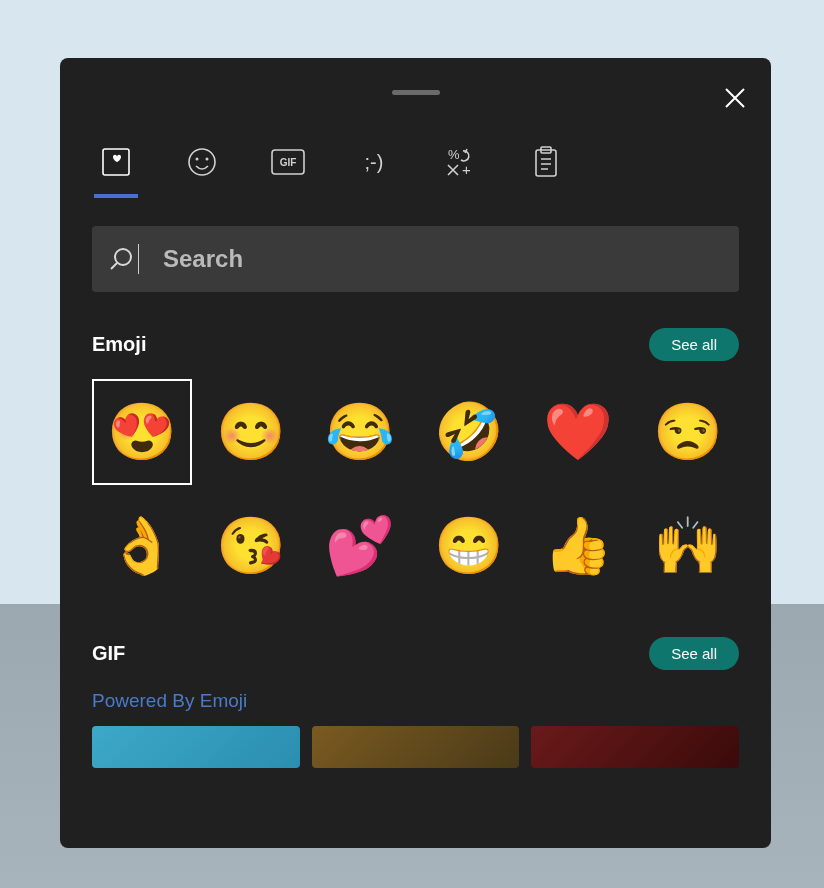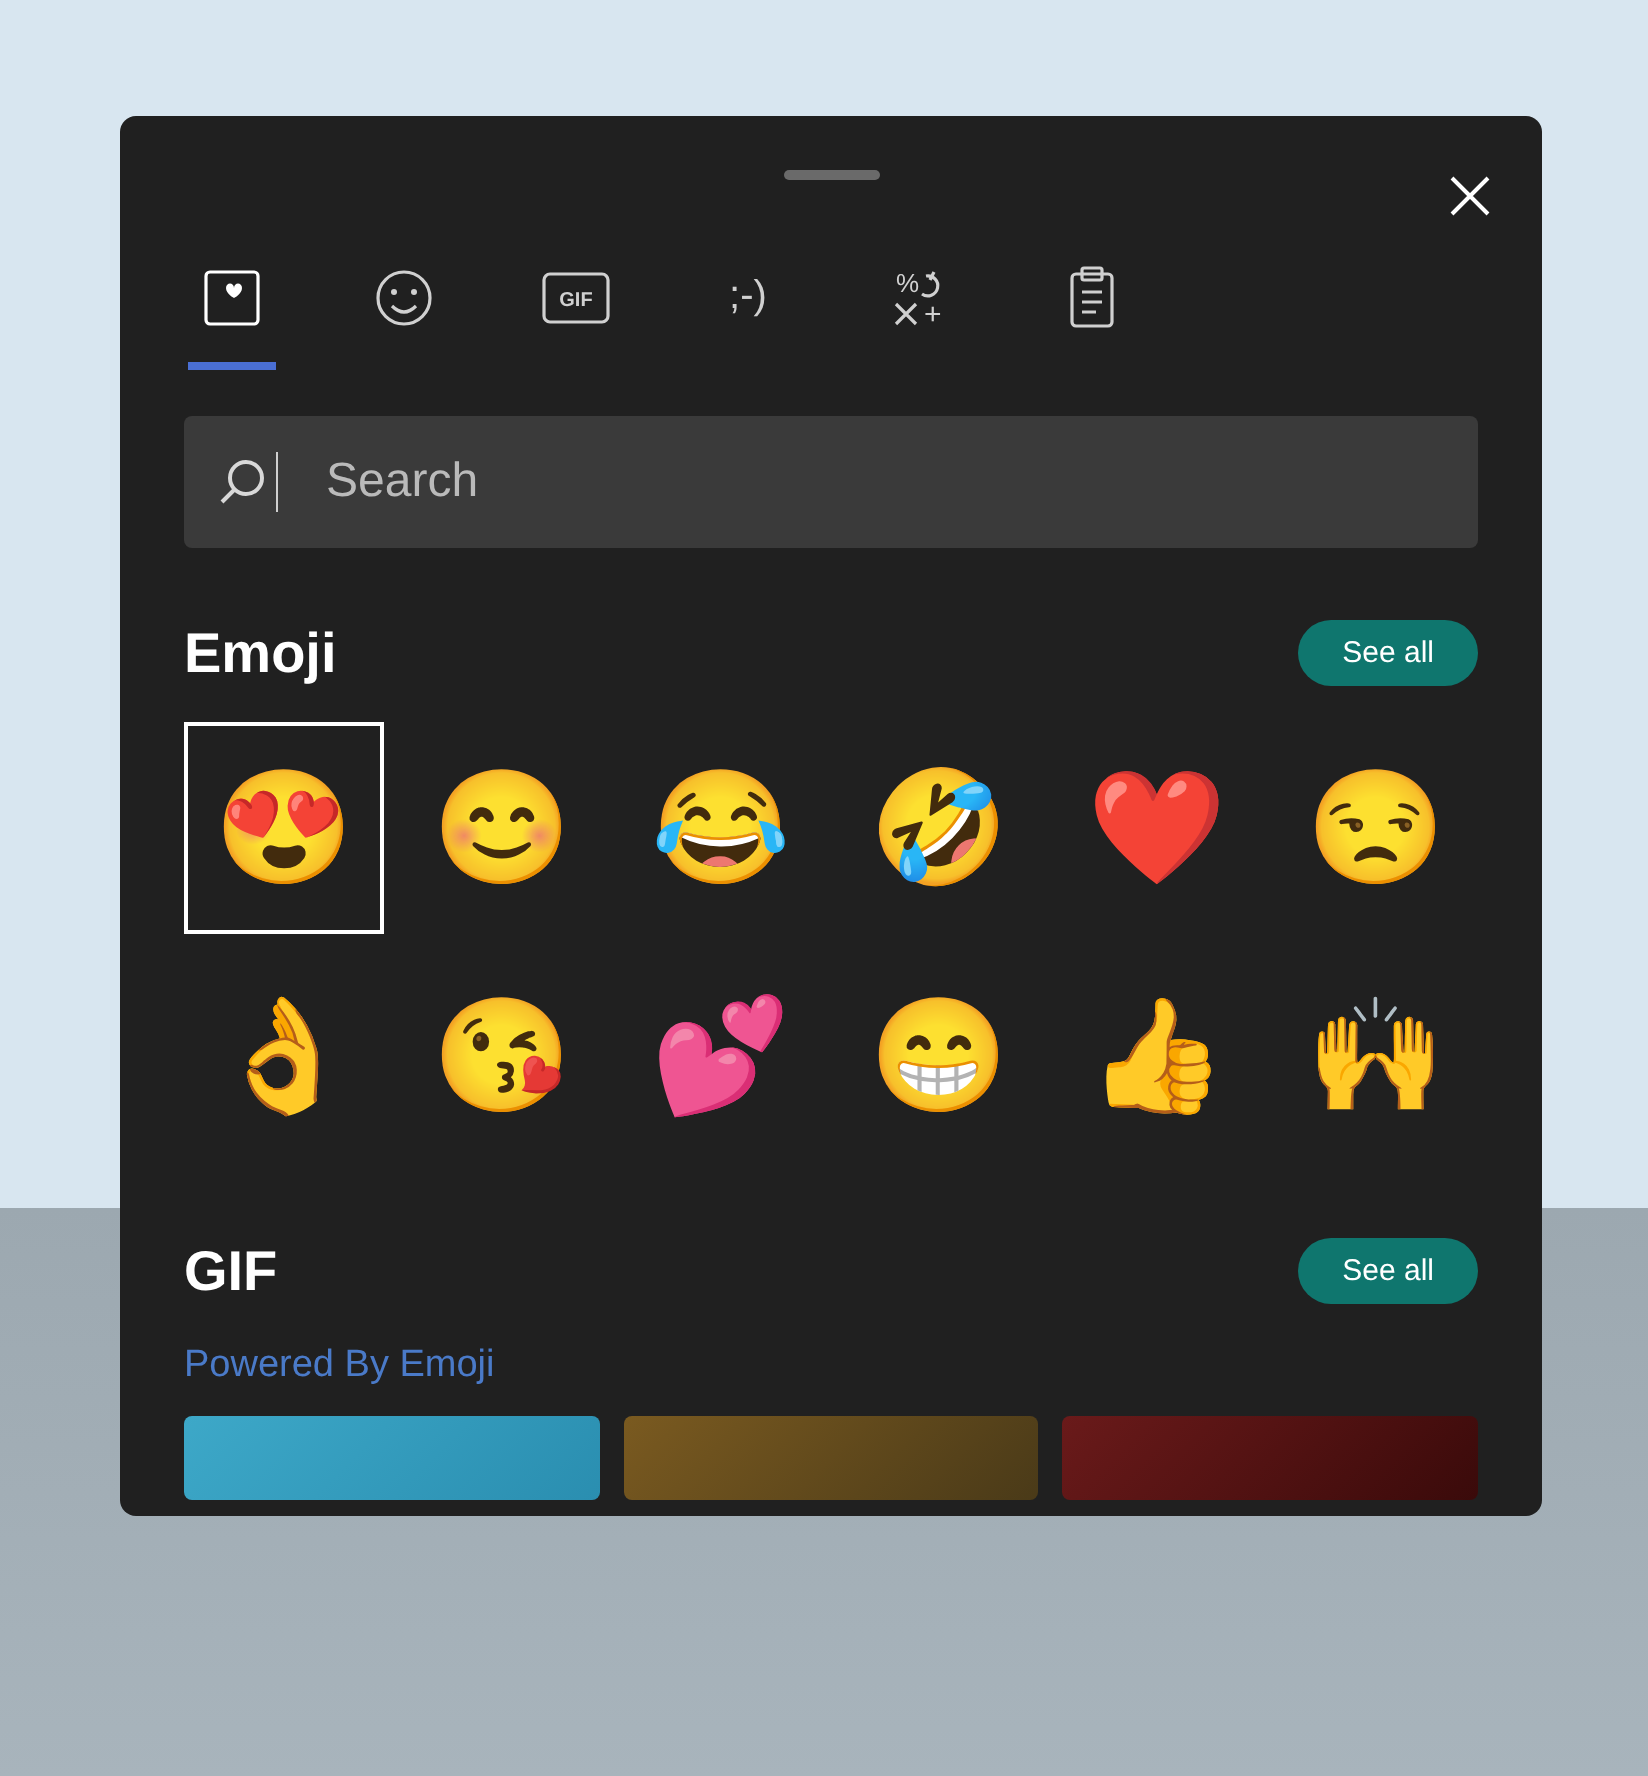--- a/index.html
+++ b/index.html
@@ -9,21 +9,21 @@
       font-family: 'Segoe UI', -apple-system, sans-serif;
       background: linear-gradient(to bottom, #d8e6f0 0%, #d8e6f0 68%, #9ca8b0 68%, #a8b4bc 100%);
       position: relative;
       overflow: hidden;
     }
     .panel {
       position: absolute;
       top: 58px;
       left: 60px;
       width: 711px;
-      height: 700px;
+      height: 790px;
       background: #202020;
       border-radius: 8px;
       overflow: hidden;
       display: flex;
       flex-direction: column;
     }
     .titlebar {
       height: 68px;
       display: flex;
       align-items: center;
@@ -91,42 +91,42 @@
       gap: 14px;
     }
     .search-box svg { stroke: #d8d8d8; stroke-width: 2; fill: none; }
     .search-input {
       flex: 1;
       background: transparent;
       border: none;
       outline: none;
       color: #a3a3a3;
       font-size: 24px;
-      font-weight: 400;
+      font-weight: 700;
     }
     .search-input::placeholder { color: #bababa; }
     .search-caret {
       width: 1px;
       height: 30px;
       background: #cfcfcf;
       margin-left: -10px;
       margin-right: 10px;
     }
     .section {
       padding: 18px 32px 8px 32px;
     }
     .section-head {
       display: flex;
       align-items: center;
       justify-content: space-between;
       margin-bottom: 18px;
     }
     .section-title {
       color: #ffffff;
-      font-size: 28px;
+      font-size: 20px;
       font-weight: 600;
     }
     .see-all-btn {
       background: #0f766e;
       color: #ffffff;
       border: none;
       border-radius: 20px;
       padding: 8px 22px;
       font-size: 15px;
       cursor: pointer;

